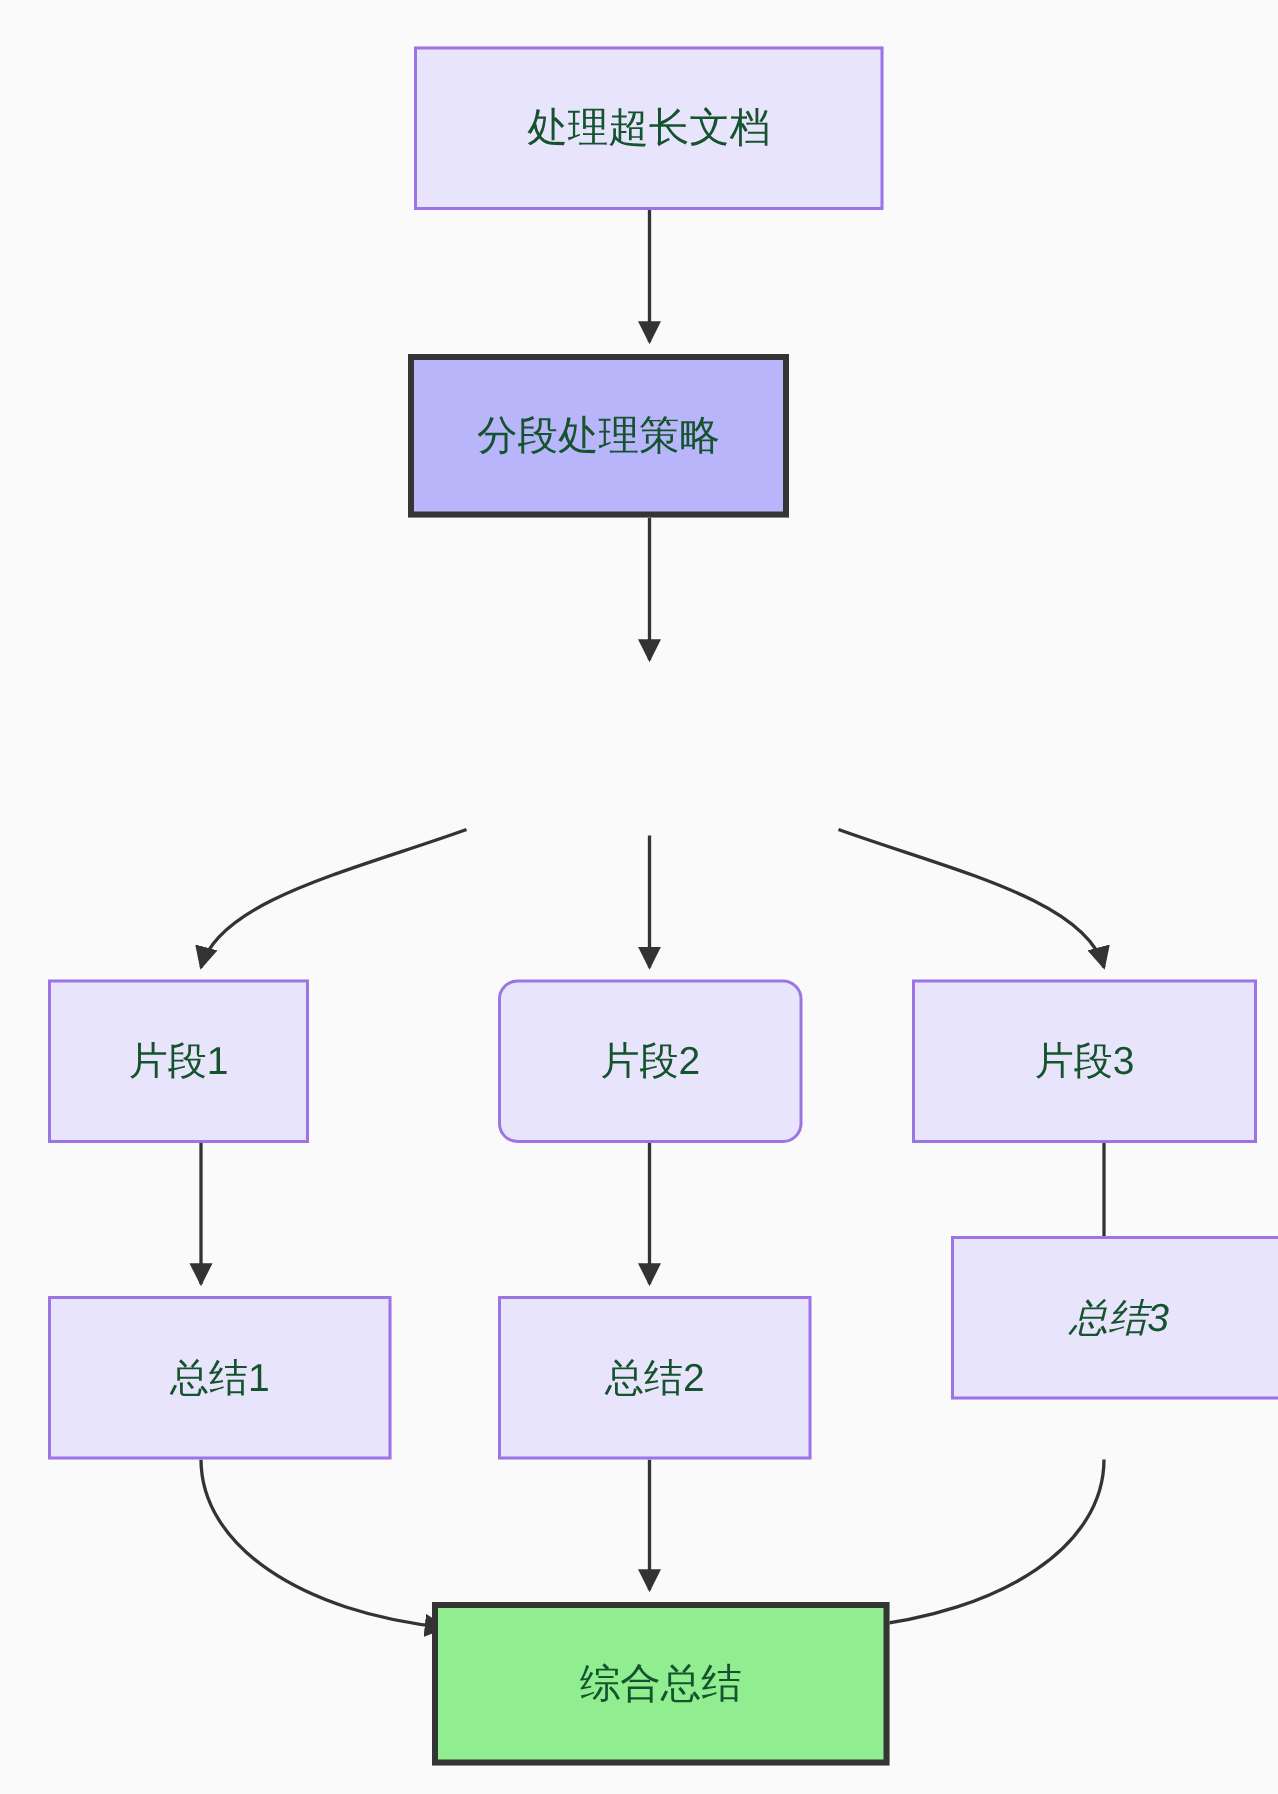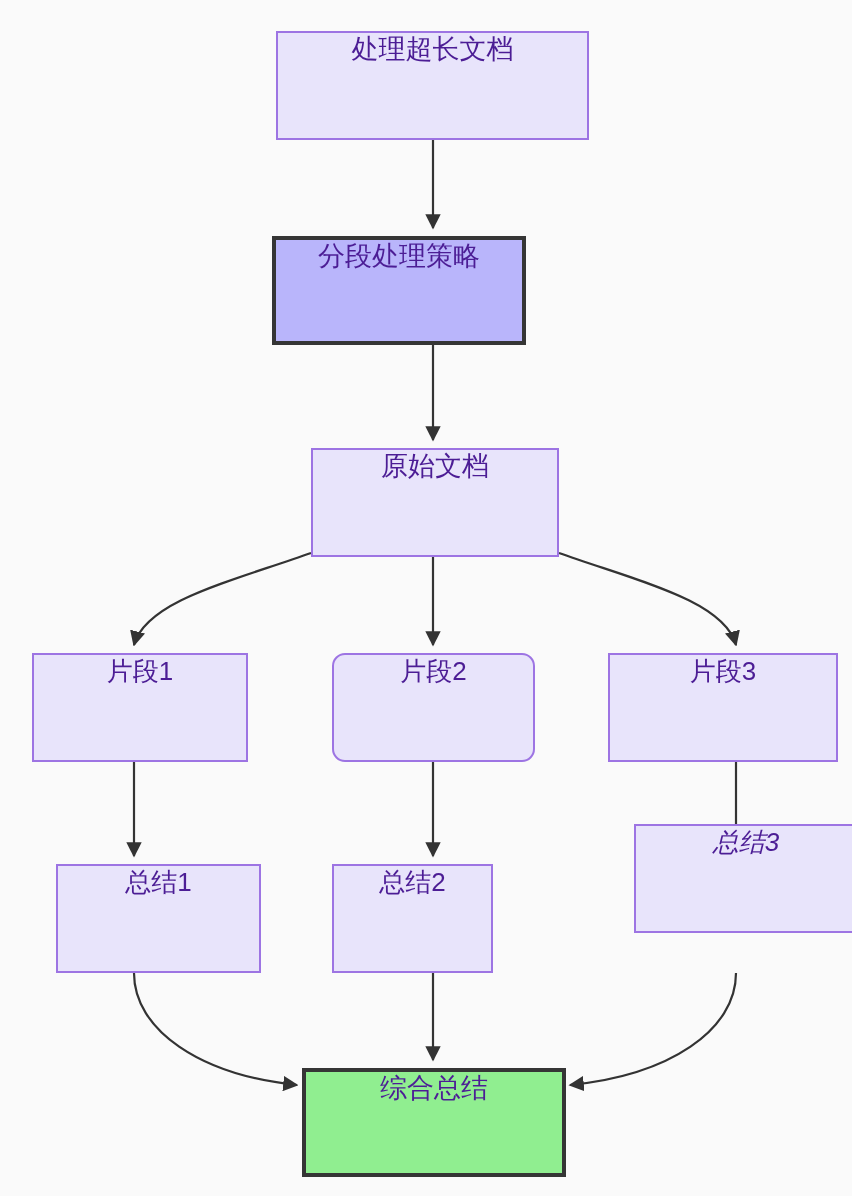--- a/index.html
+++ b/index.html
@@ -20,24 +20,25 @@
     left: 0;
     top: 0;
     width: 852px;
     height: 1196px;
     pointer-events: none;
   }
   .node {
     position: absolute;
     box-sizing: border-box;
     display: flex;
+    align-items: center;
     justify-content: center;
     text-align: center;
     line-height: 1.25;
-    color: #4c1d95;
+    color: #14532d;
     white-space: nowrap;
   }
   .node.normal {
     background: #e8e4fb;
     border: 2px solid #9d74e3;
     font-size: 27px;
   }
   .node.emphasis {
     background: #b9b5fb;
     border: 4px solid #353535;
@@ -88,45 +89,42 @@
   </svg>
 
   <div class="node normal" style="left:276px; top:31px; width:313px; height:109px;">
     <span>处理超长文档</span>
   </div>
 
   <div class="node emphasis" style="left:272px; top:236px; width:254px; height:109px;">
     <span>分段处理策略</span>
   </div>
 
-  <div class="node normal" style="left:311px; top:448px; width:248px; height:109px;">
-    <span>原始文档</span>
-  </div>
 
-  <div class="node normal small" style="left:32px; top:653px; width:216px; height:109px;">
+  <div class="node normal small" style="left:32px; top:653px; width:174px; height:109px;">
     <span>片段1</span>
   </div>
 
   <div class="node normal small" style="left:332px; top:653px; width:203px; height:109px;border-radius:13px;">
     <span>片段2</span>
   </div>
 
   <div class="node normal small" style="left:608px; top:653px; width:230px; height:109px;">
     <span>片段3</span>
   </div>
 
-  <div class="node normal small" style="left:32px; top:864px; width:205px; height:109px;margin-left:24px;">
+  <div class="node normal small" style="left:32px; top:864px; width:229px; height:109px;">
     <span>总结1</span>
   </div>
 
-  <div class="node normal small" style="left:332px; top:864px; width:161px; height:109px;">
+  <div class="node normal small" style="left:332px; top:864px; width:209px; height:109px;">
     <span>总结2</span>
   </div>
 
   <div class="node normal small" style="left:634px; top:824px; width:224px; height:109px;font-style:italic;">
     <span>总结3</span>
   </div>
 
-  <div class="node terminal" style="left:302px; top:1068px; width:264px; height:109px;">
+  <div class="node terminal" style="left:288px; top:1068px; width:305px; height:109px;">
     <span>综合总结</span>
   </div>
 
 </div>
 
 </body></html>

